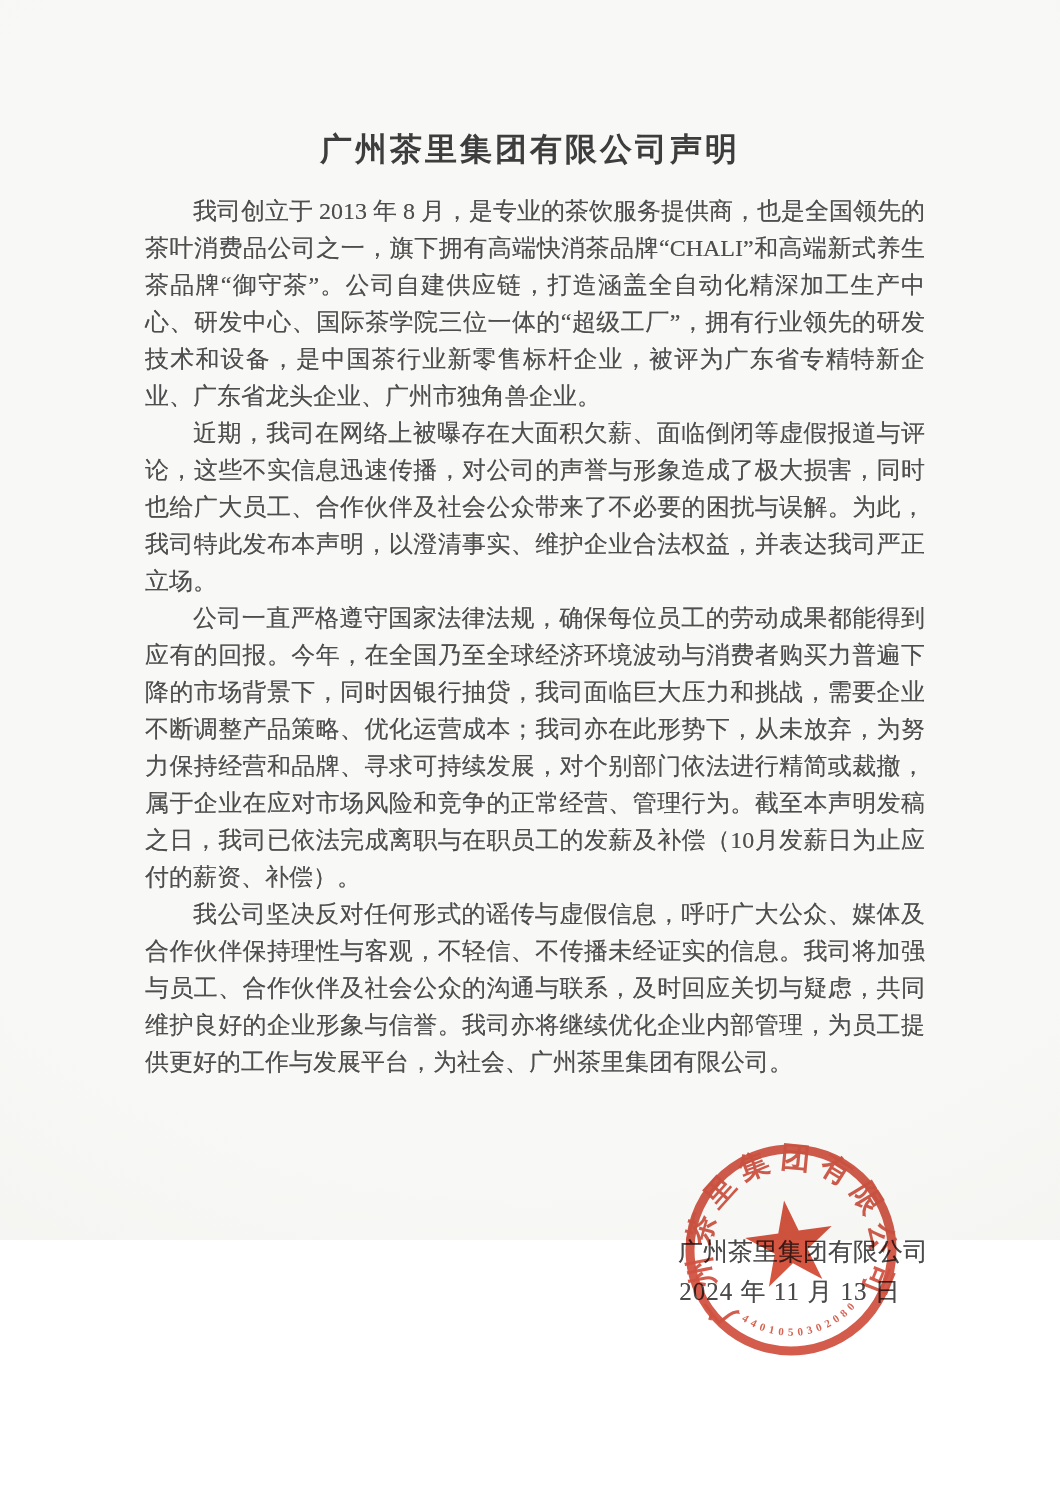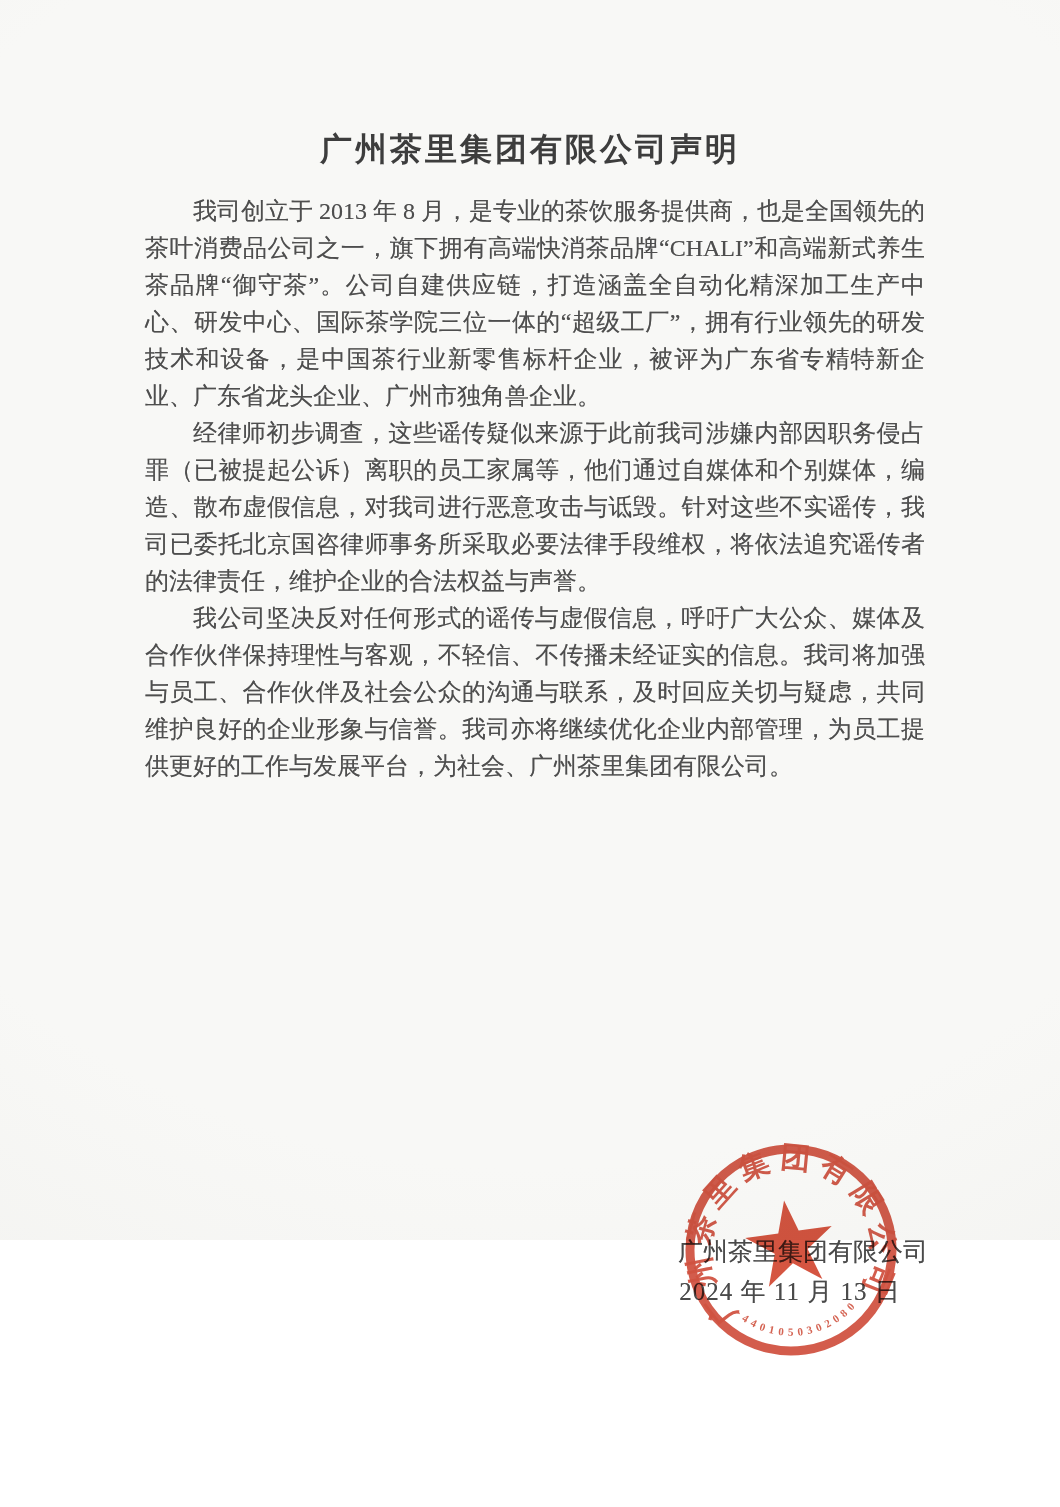--- a/index.html
+++ b/index.html
@@ -66,21 +66,22 @@
 </style>
 </head>
 <body>
 
 <div class="page">
 
   <h1 class="doc-title">广州茶里集团有限公司声明</h1>
 
   <div class="doc-body">
     <p>我司创立于 2013 年 8 月，是专业的茶饮服务提供商，也是全国领先的茶叶消费品公司之一，旗下拥有高端快消茶品牌“CHALI”和高端新式养生茶品牌“御守茶”。公司自建供应链，打造涵盖全自动化精深加工生产中心、研发中心、国际茶学院三位一体的“超级工厂”，拥有行业领先的研发技术和设备，是中国茶行业新零售标杆企业，被评为广东省专精特新企业、广东省龙头企业、广州市独角兽企业。</p>
-    <p>经律师初步调查，这些谣传疑似来源于此前我司涉嫌内部因职务侵占罪（已被提起公诉）离职的员工家属等，他们通过自媒体和个别媒体，编造、散布虚假信息，对我司进行恶意攻击与诋毁。针对这些不实谣传，我司已委托北京国咨律师事务所采取必要法律手段维权，将依法追究谣传者的法律责任，维护企业的合法权益与声誉。</p>
+    <p>近期，我司在网络上被曝存在大面积欠薪、面临倒闭等虚假报道与评论，这些不实信息迅速传播，对公司的声誉与形象造成了极大损害，同时也给广大员工、合作伙伴及社会公众带来了不必要的困扰与误解。为此，我司特此发布本声明，以澄清事实、维护企业合法权益，并表达我司严正立场。</p>
+    <p>公司一直严格遵守国家法律法规，确保每位员工的劳动成果都能得到应有的回报。今年，在全国乃至全球经济环境波动与消费者购买力普遍下降的市场背景下，同时因银行抽贷，我司面临巨大压力和挑战，需要企业不断调整产品策略、优化运营成本；我司亦在此形势下，从未放弃，为努力保持经营和品牌、寻求可持续发展，对个别部门依法进行精简或裁撤，属于企业在应对市场风险和竞争的正常经营、管理行为。截至本声明发稿之日，我司已依法完成离职与在职员工的发薪及补偿（10月发薪日为止应付的薪资、补偿）。</p>
     <p>我公司坚决反对任何形式的谣传与虚假信息，呼吁广大公众、媒体及合作伙伴保持理性与客观，不轻信、不传播未经证实的信息。我司将加强与员工、合作伙伴及社会公众的沟通与联系，及时回应关切与疑虑，共同维护良好的企业形象与信誉。我司亦将继续优化企业内部管理，为员工提供更好的工作与发展平台，为社会、广州茶里集团有限公司。</p>
   </div>
 
   <div class="signature">
     <div class="sig-company">广州茶里集团有限公司</div>
     <div class="sig-date">2024 年 11 月 13 日</div>
   </div>
 
   <svg class="seal" viewBox="0 0 300 300" xmlns="http://www.w3.org/2000/svg">
     <defs>

